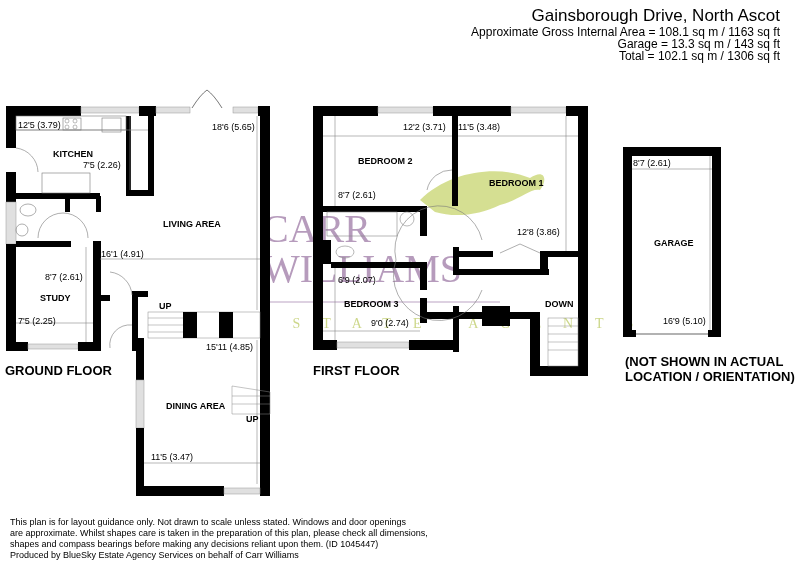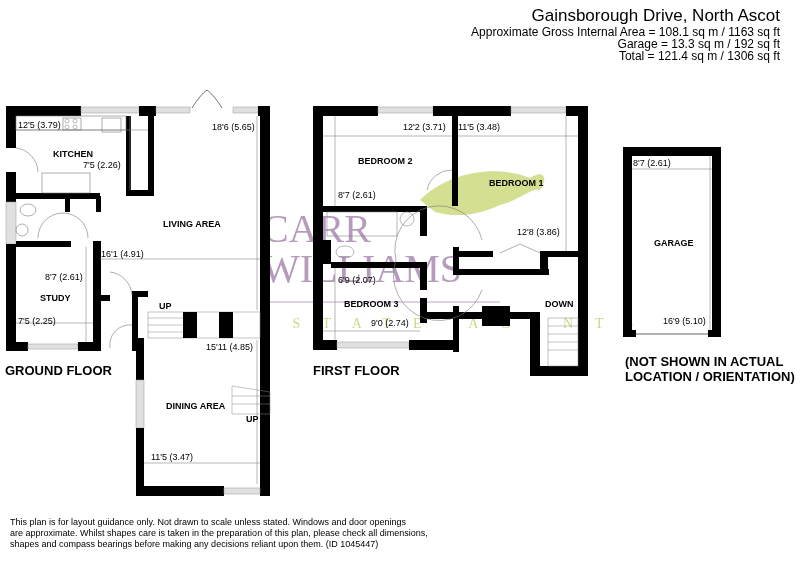--- a/index.html
+++ b/index.html
@@ -14,22 +14,22 @@
   .footer { position:absolute; left:10px; top:517px; font-size:9px; line-height:11px; width:440px; }
   .wm-carr { font-family:"Liberation Serif", serif; fill:#7b4a86; opacity:0.55; }
   .wm-est { font-family:"Liberation Serif", serif; fill:#b8c75a; opacity:0.7; font-size:14px; letter-spacing:22px; }
 </style>
 </head>
 <body>
 
 <div class="header">
   <div class="title">Gainsborough Drive, North Ascot</div>
   <div class="area-line">Approximate Gross Internal Area = 108.1 sq m / 1163 sq ft</div>
-  <div class="area-line">Garage = 13.3 sq m / 192 sq ft</div>
-  <div class="area-line">Total = 121.4 sq m / 1306 sq ft</div>
+  <div class="area-line">Garage = 13.3 sq m / 143 sq ft</div>
+  <div class="area-line">Total = 102.1 sq m / 1306 sq ft</div>
 </div>
 
 <svg class="plan" width="800" height="573" viewBox="0 0 800 573">
 
   <g>
     <path d="M420 200 C450 170, 500 165, 530 178 C545 168, 548 180, 540 190 C530 188, 520 200, 500 205 C480 215, 455 218, 435 212 Z" fill="#c7d46e" opacity="0.75"></path>
     <text class="wm-carr" x="262" y="242" font-size="40">CARR</text>
     <text class="wm-carr" x="262" y="282" font-size="40">WILLIAMS</text>
     <line x1="262" y1="302" x2="500" y2="302" stroke="#7b4a86" stroke-width="1" opacity="0.5"></line>
     <text class="wm-est" x="262" y="328">ESTATE AGENTS</text>
@@ -207,13 +207,14 @@
     <text class="dim" x="663" y="324">16'9 (5.10)</text>
     <text class="floor" x="625" y="366" font-size="12">(NOT SHOWN IN ACTUAL</text>
     <text class="floor" x="625" y="381" font-size="12">LOCATION / ORIENTATION)</text>
   </g>
 </svg>
 
 <div class="footer">
   <div>This plan is for layout guidance only. Not drawn to scale unless stated. Windows and door openings</div>
   <div>are approximate. Whilst shapes care is taken in the preparation of this plan, please check all dimensions,</div>
   <div>shapes and compass bearings before making any decisions reliant upon them. (ID 1045447)</div>
+  <div>Produced by BlueSky Estate Agency Services on behalf of Carr Williams</div>
 </div>
 
 </body></html>

